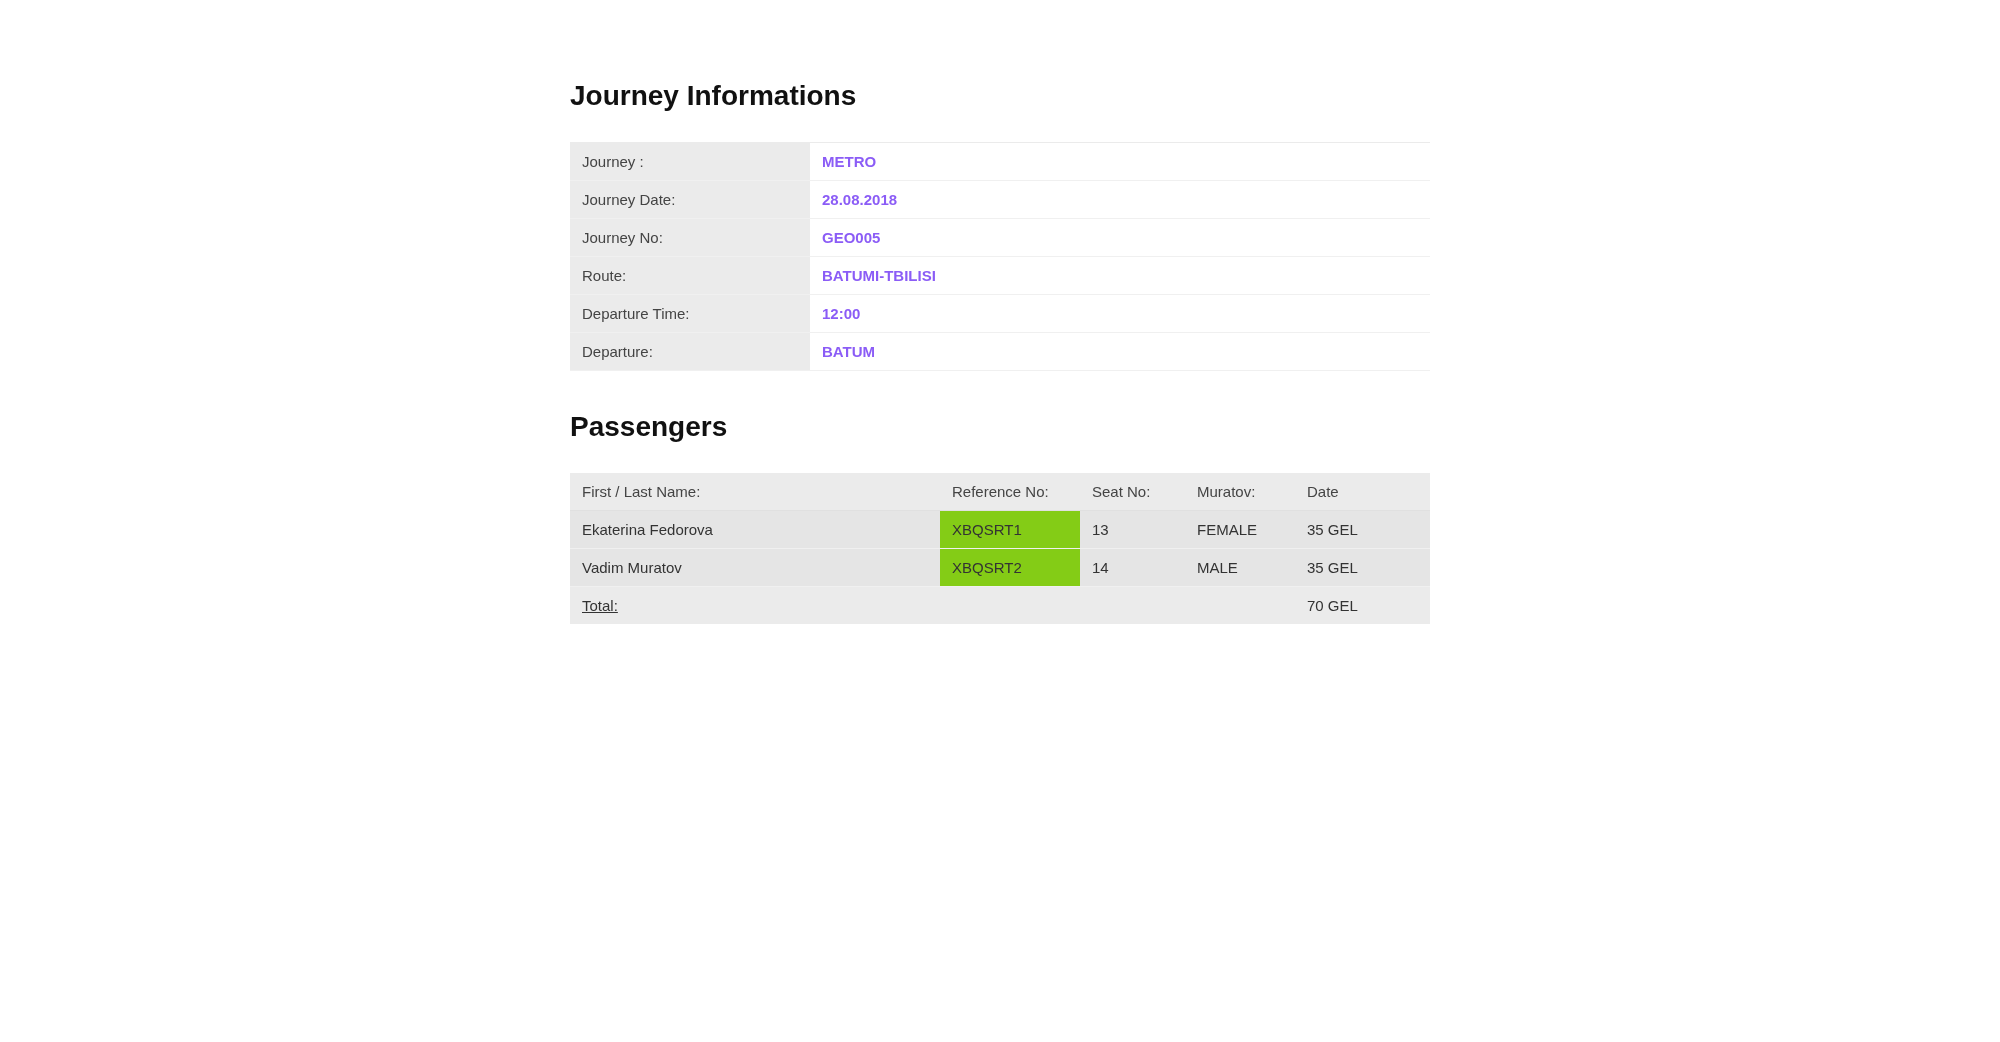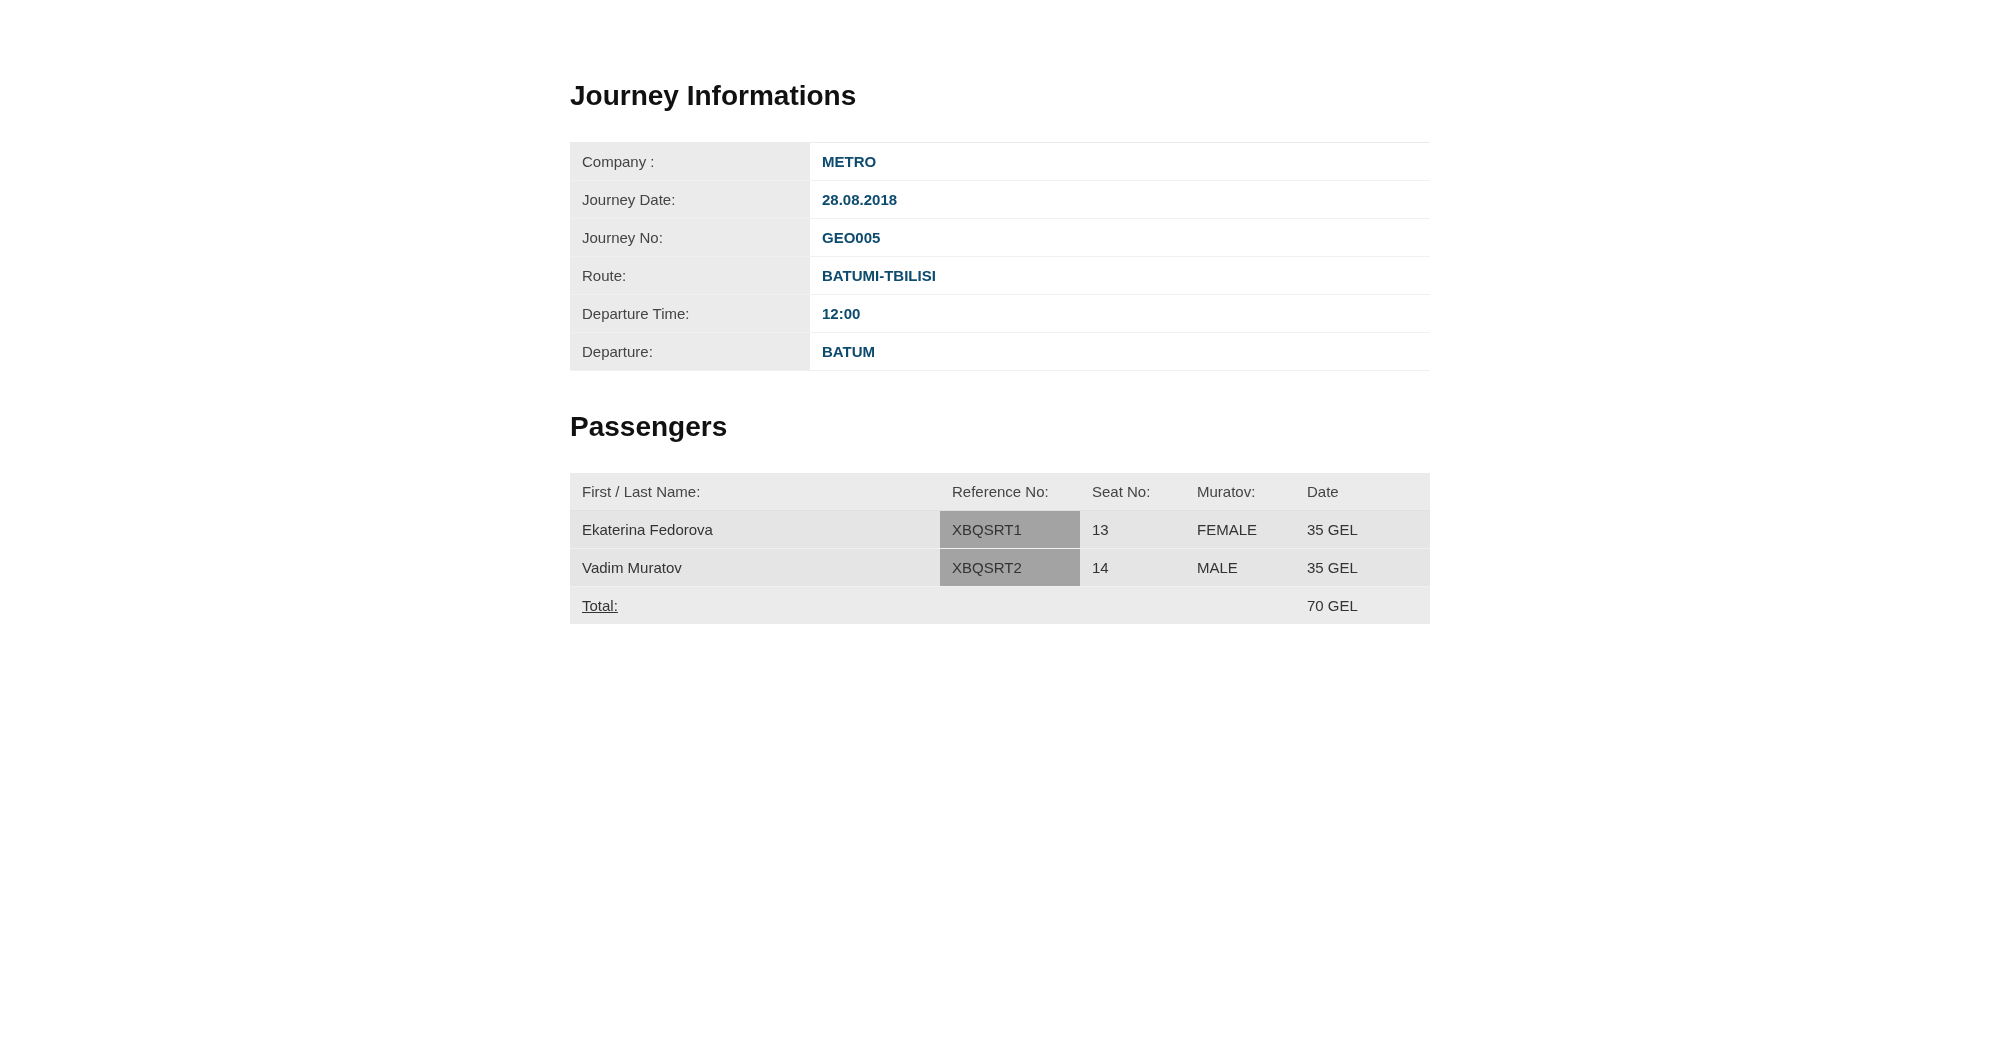--- a/index.html
+++ b/index.html
@@ -36,21 +36,21 @@
     }
     .journey-table td.label {
       background: #ebebeb;
       width: 240px;
       font-weight: normal;
       color: #444444;
     }
     .journey-table td.value {
       background: #ffffff;
       font-weight: bold;
-      color: #0c4a6e;
+      color: #8b5cf6;
     }
     .journey-table tr td {
       border-bottom: 1px solid #f0f0f0;
     }
     .journey-table tr:first-child td {
       border-top: 1px solid #ebebeb;
     }
     .passengers-table thead th {
       background: #ebebeb;
       font-weight: normal;
@@ -61,21 +61,21 @@
       background: #e5e5e5;
       border-bottom: 1px solid #f0f0f0;
       color: #333333;
     }
     .passengers-table .col-name { width: 370px; }
     .passengers-table .col-ref { width: 140px; }
     .passengers-table .col-seat { width: 105px; }
     .passengers-table .col-gender { width: 110px; }
     .passengers-table .col-price { }
     .passengers-table td.highlight {
-      background: #a3a3a3;
+      background: #84cc16;
     }
     .passengers-table tfoot td {
       background: #ebebeb;
       color: #333333;
       font-weight: normal;
     }
     .passengers-table tfoot td.total-label {
       text-align: left;
       padding-right: 10px;
       text-decoration: underline;
@@ -84,21 +84,21 @@
 </head>
 <body>
 
 <div class="container">
 
   <h2>Journey Informations</h2>
 
   <table class="journey-table">
     <tbody>
       <tr>
-        <td class="label">Company :</td>
+        <td class="label">Journey :</td>
         <td class="value">METRO</td>
       </tr>
       <tr>
         <td class="label">Journey Date:</td>
         <td class="value">28.08.2018</td>
       </tr>
       <tr>
         <td class="label">Journey No:</td>
         <td class="value">GEO005</td>
       </tr>

